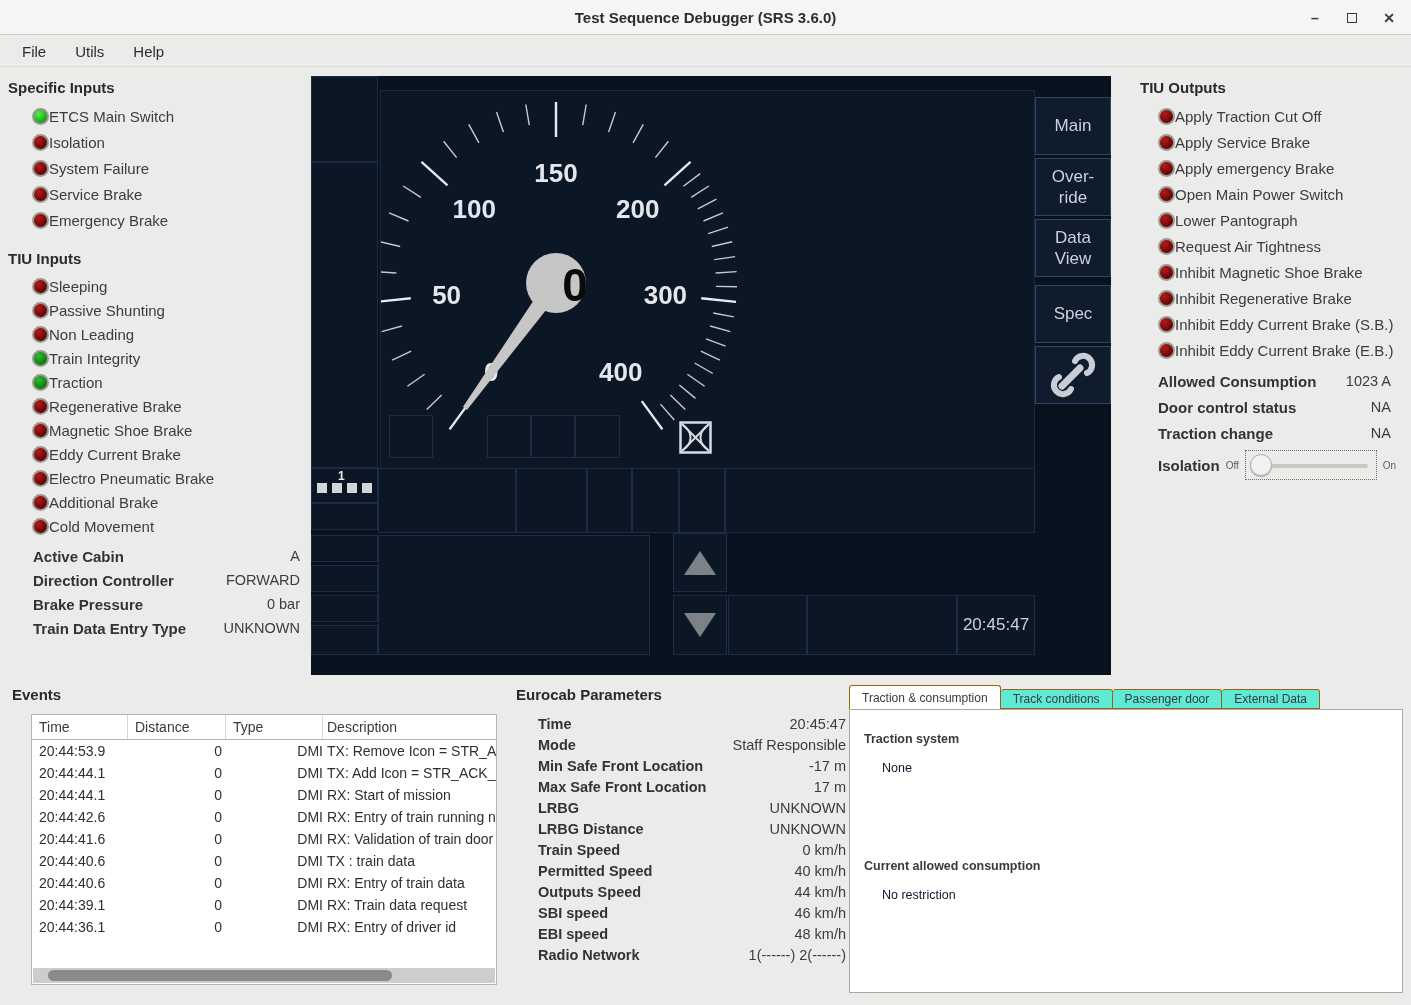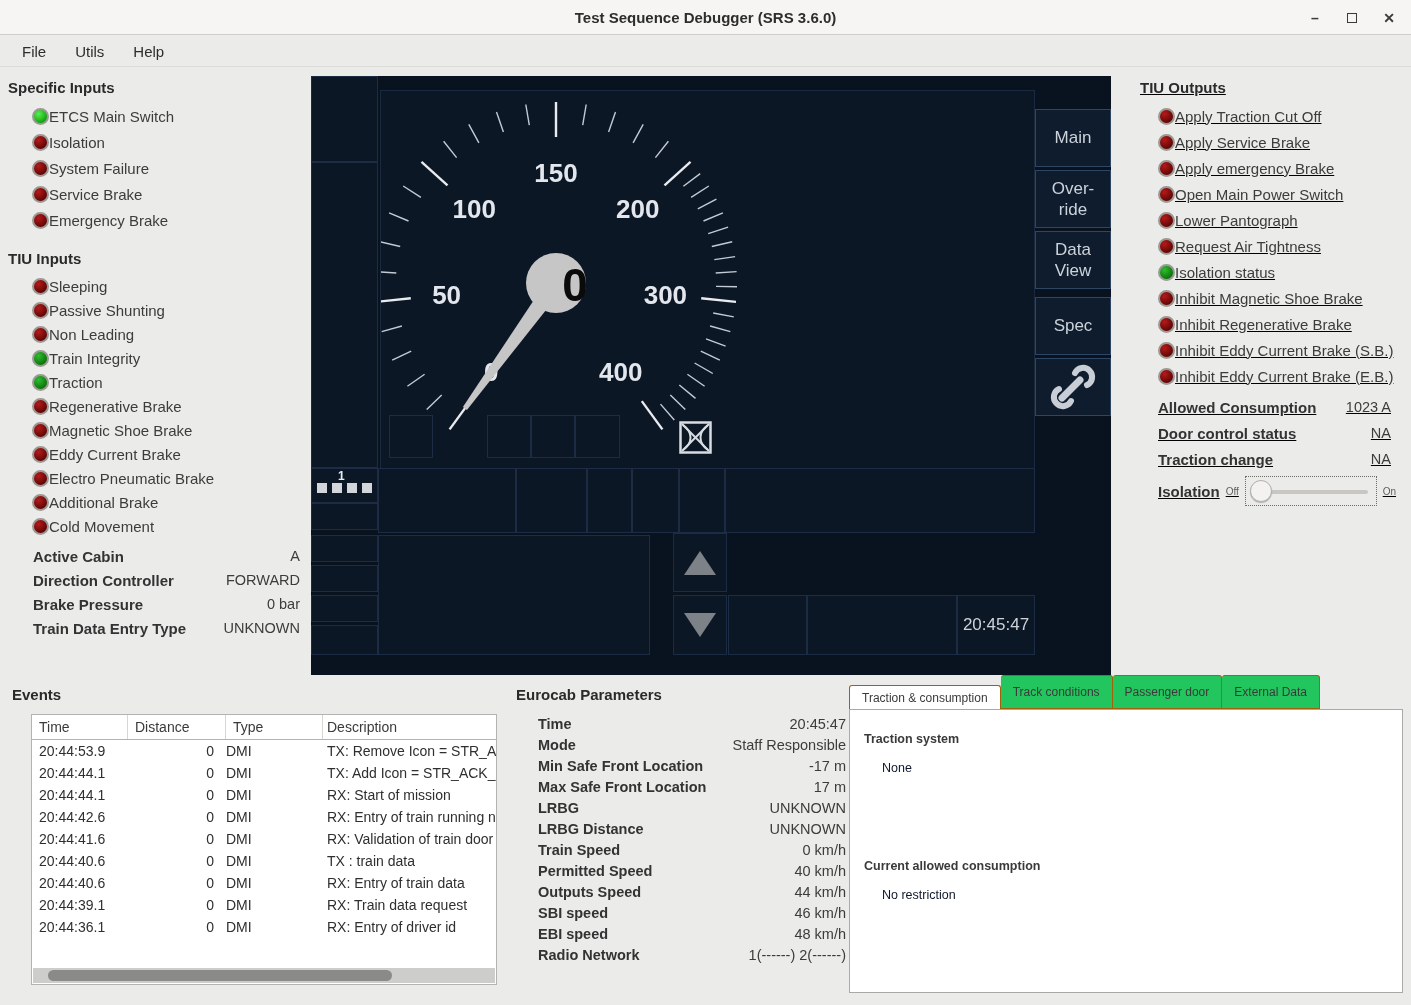--- a/index.html
+++ b/index.html
@@ -11,21 +11,21 @@
   #title{font-size:15px;font-weight:bold;color:#2d2d2d;}
   #win-controls{position:absolute;right:10px;top:0;height:35px;display:flex;align-items:center;gap:21px;padding-right:4px;}
   .win-btn{width:16px;height:16px;display:flex;align-items:center;justify-content:center;color:#3a3a3a;font-size:14px;font-weight:bold;cursor:default;}
   .win-box{width:10px;height:10px;border:1.6px solid #3a3a3a;display:inline-block;}
   #menubar{position:absolute;left:0;top:36px;width:1411px;height:31px;background:#ebebe9;border-bottom:1px solid #dddbd7;display:flex;align-items:center;padding-left:12px;gap:9px;}
   .menu-item{font-size:15px;color:#2d2d2d;padding:3px 10px;}
 
   
   .side-title{font-size:15px;font-weight:bold;color:#2a2a2a;}
   #left-panel{position:absolute;left:8px;top:79px;width:292px;}
-  #right-panel{position:absolute;left:1140px;top:79px;width:262px;text-decoration:underline;}
+  #right-panel{position:absolute;left:1140px;top:79px;width:262px;}
   .led-row{display:flex;align-items:center;gap:0;}
   .led-row.h26{height:26px;} .led-row.h24{height:24px;}
   .led{width:17px;height:17px;border-radius:50%;border:2px solid #9b9994;flex:none;}
   .led.red{background:radial-gradient(circle at 35% 30%, #b41a1a, #5e0505 75%);}
   .led.green-bright{background:radial-gradient(circle at 35% 30%, #5bee50, #0da00d 75%);}
   .led.green{background:radial-gradient(circle at 35% 30%, #2fbd2f, #0a720a 75%);}
   .led-label{font-size:15px;color:#3c3c3c;white-space:nowrap;}
   .kv-row{display:flex;align-items:center;justify-content:space-between;}
   .kv-label{font-weight:bold;font-size:15px;color:#333;white-space:nowrap;}
   .kv-value{font-size:14.5px;color:#3c3c3c;white-space:nowrap;}
@@ -41,60 +41,60 @@
   #iso-label{font-weight:bold;font-size:15px;color:#333;}
   .iso-small{font-size:10px;color:#5e5e5e;margin:0 6px;}
   #iso-slider{position:relative;width:134px;height:30px;border:1px dotted #6e6c68;}
   #iso-track{position:absolute;left:13px;right:8px;top:13px;height:4px;background:#c9c7c4;border-radius:2px;}
   #iso-knob{position:absolute;left:4px;top:3px;width:22px;height:22px;border-radius:50%;background:#f3f2f0;border:1px solid #b3b1ae;box-shadow:0 1px 1px rgba(0,0,0,.25);}
 
   
   #dmi{position:absolute;left:311px;top:76px;width:800px;height:599px;background:#091320;overflow:hidden;}
   .cell{position:absolute;border:1px solid #1b2c44;background:#0c1726;}
   #dial-panel{position:absolute;left:69px;top:14px;width:655px;height:380px;border:1px solid #182940;background:#0c1725;overflow:hidden;}
-  .dmi-btn{position:absolute;left:724px;width:76px;height:58px;border:1px solid #2e4663;background:#0e1c2e;color:#ccd2d9;font-size:17px;display:flex;align-items:center;justify-content:center;text-align:center;white-space:pre-line;line-height:1.25;margin-top:12px;}
+  .dmi-btn{position:absolute;left:724px;width:76px;height:58px;border:1px solid #2e4663;background:#0e1c2e;color:#ccd2d9;font-size:17px;display:flex;align-items:center;justify-content:center;text-align:center;white-space:pre-line;line-height:1.25;}
   #squares-cell{display:flex;flex-direction:column;justify-content:flex-start;}
   #level-num{font-size:12px;font-weight:bold;color:#e8eaee;margin:1px 0 1px 26px;line-height:12px;}
   #level-blocks{display:flex;gap:5px;margin-left:5px;}
   .level-block{width:10px;height:10px;background:#d2d6db;}
   .arrow-cell{display:flex;align-items:center;justify-content:center;}
   .tri-up{width:0;height:0;border-left:16px solid transparent;border-right:16px solid transparent;border-bottom:24px solid #7d8288;}
   .tri-down{width:0;height:0;border-left:16px solid transparent;border-right:16px solid transparent;border-top:24px solid #7d8288;}
   #clock-cell{display:flex;align-items:center;justify-content:center;color:#cdd2d9;font-size:17px;}
   #status-icon-cell{display:flex;align-items:center;justify-content:center;}
 
   
   #events-panel{position:absolute;left:8px;top:686px;width:500px;}
   #events-title{margin-left:4px;}
   #events-table{position:relative;margin-left:23px;margin-top:11px;width:466px;height:271px;background:#ffffff;border:1px solid #b5b3b1;overflow:hidden;}
   #ev-header{display:flex;height:25px;border-bottom:1px solid #b5b3b1;}
   .ev-hcell{font-size:14px;color:#3a3a3a;display:flex;align-items:center;padding-left:7px;border-right:1px solid #d9d7d3;}
   .ev-hcell:last-child{border-right:none;}
   .ev-row{display:flex;height:22px;align-items:center;}
   .ev-cell{font-size:14px;color:#2f2f2f;white-space:nowrap;overflow:hidden;}
   .c-time{width:96px;padding-left:7px;}
-  .c-dist{width:98px;text-align:right;padding-right:12px;}
-  .c-type{width:97px;text-align:left;}
+  .c-dist{width:98px;text-align:right;padding-right:4px;}
+  .c-type{width:97px;text-align:right;}
   .c-desc{flex:1;padding-left:4px;}
   #ev-scrollbar{position:absolute;left:1px;right:1px;bottom:1px;height:15px;background:#cdcdcb;}
   #ev-thumb{position:absolute;left:15px;top:2px;width:344px;height:11px;background:#8a8a88;border-radius:6px;}
 
   
   #eurocab-panel{position:absolute;left:516px;top:686px;width:330px;}
   #eurocab-rows{margin-top:10px;padding-left:22px;}
   #eurocab-rows .kv-row{height:21px;}
   #eurocab-rows .kv-label{font-size:14.5px;}
   #eurocab-rows .kv-value{font-size:14.5px;}
 
   
   #tabs-panel{position:absolute;left:849px;top:686px;width:554px;height:307px;}
   #tab-row{position:absolute;left:0;top:0;height:23px;display:flex;align-items:flex-end;}
   .tab{font-size:12px;color:#3a3a3a;padding:0 12px;display:flex;align-items:center;border:1px solid #a16207;}
   .tab.active{height:24px;background:#ffffff;border-bottom:none;position:relative;z-index:2;border-top-left-radius:3px;border-top-right-radius:3px;}
-  .tab.inactive{height:34px;background:#22c55e;border-left:none;border-top-right-radius:3px;border-top-left-radius:3px;}
+  .tab.inactive{height:20px;background:#5eead4;border-left:none;border-top-right-radius:3px;border-top-left-radius:3px;}
   #tab-content{position:absolute;left:0;top:23px;width:554px;height:284px;background:#ffffff;border:1px solid #aba9a6;z-index:1;}
   .tc-heading{font-size:12.5px;font-weight:bold;color:#3a3a3a;margin:22px 0 0 14px;}
   .tc-value{font-size:12.5px;color:#0f172a;margin:15px 0 0 32px;}
   .tc-gap{height:62px;}
 </style>
 </head>
 <body>
 
 <div id="canvas">
 
@@ -349,24 +349,20 @@
         </div>
         <div class="led-row h26">
           <span class="led red"></span>
           <span class="led-label">Lower Pantograph</span>
         </div>
         <div class="led-row h26">
           <span class="led red"></span>
           <span class="led-label">Request Air Tightness</span>
         </div>
         <div class="led-row h26">
-          <span class="led green"></span>
-          <span class="led-label">Isolation status</span>
-        </div>
-        <div class="led-row h26">
           <span class="led red"></span>
           <span class="led-label">Inhibit Magnetic Shoe Brake</span>
         </div>
         <div class="led-row h26">
           <span class="led red"></span>
           <span class="led-label">Inhibit Regenerative Brake</span>
         </div>
         <div class="led-row h26">
           <span class="led red"></span>
           <span class="led-label">Inhibit Eddy Current Brake (S.B.)</span>

